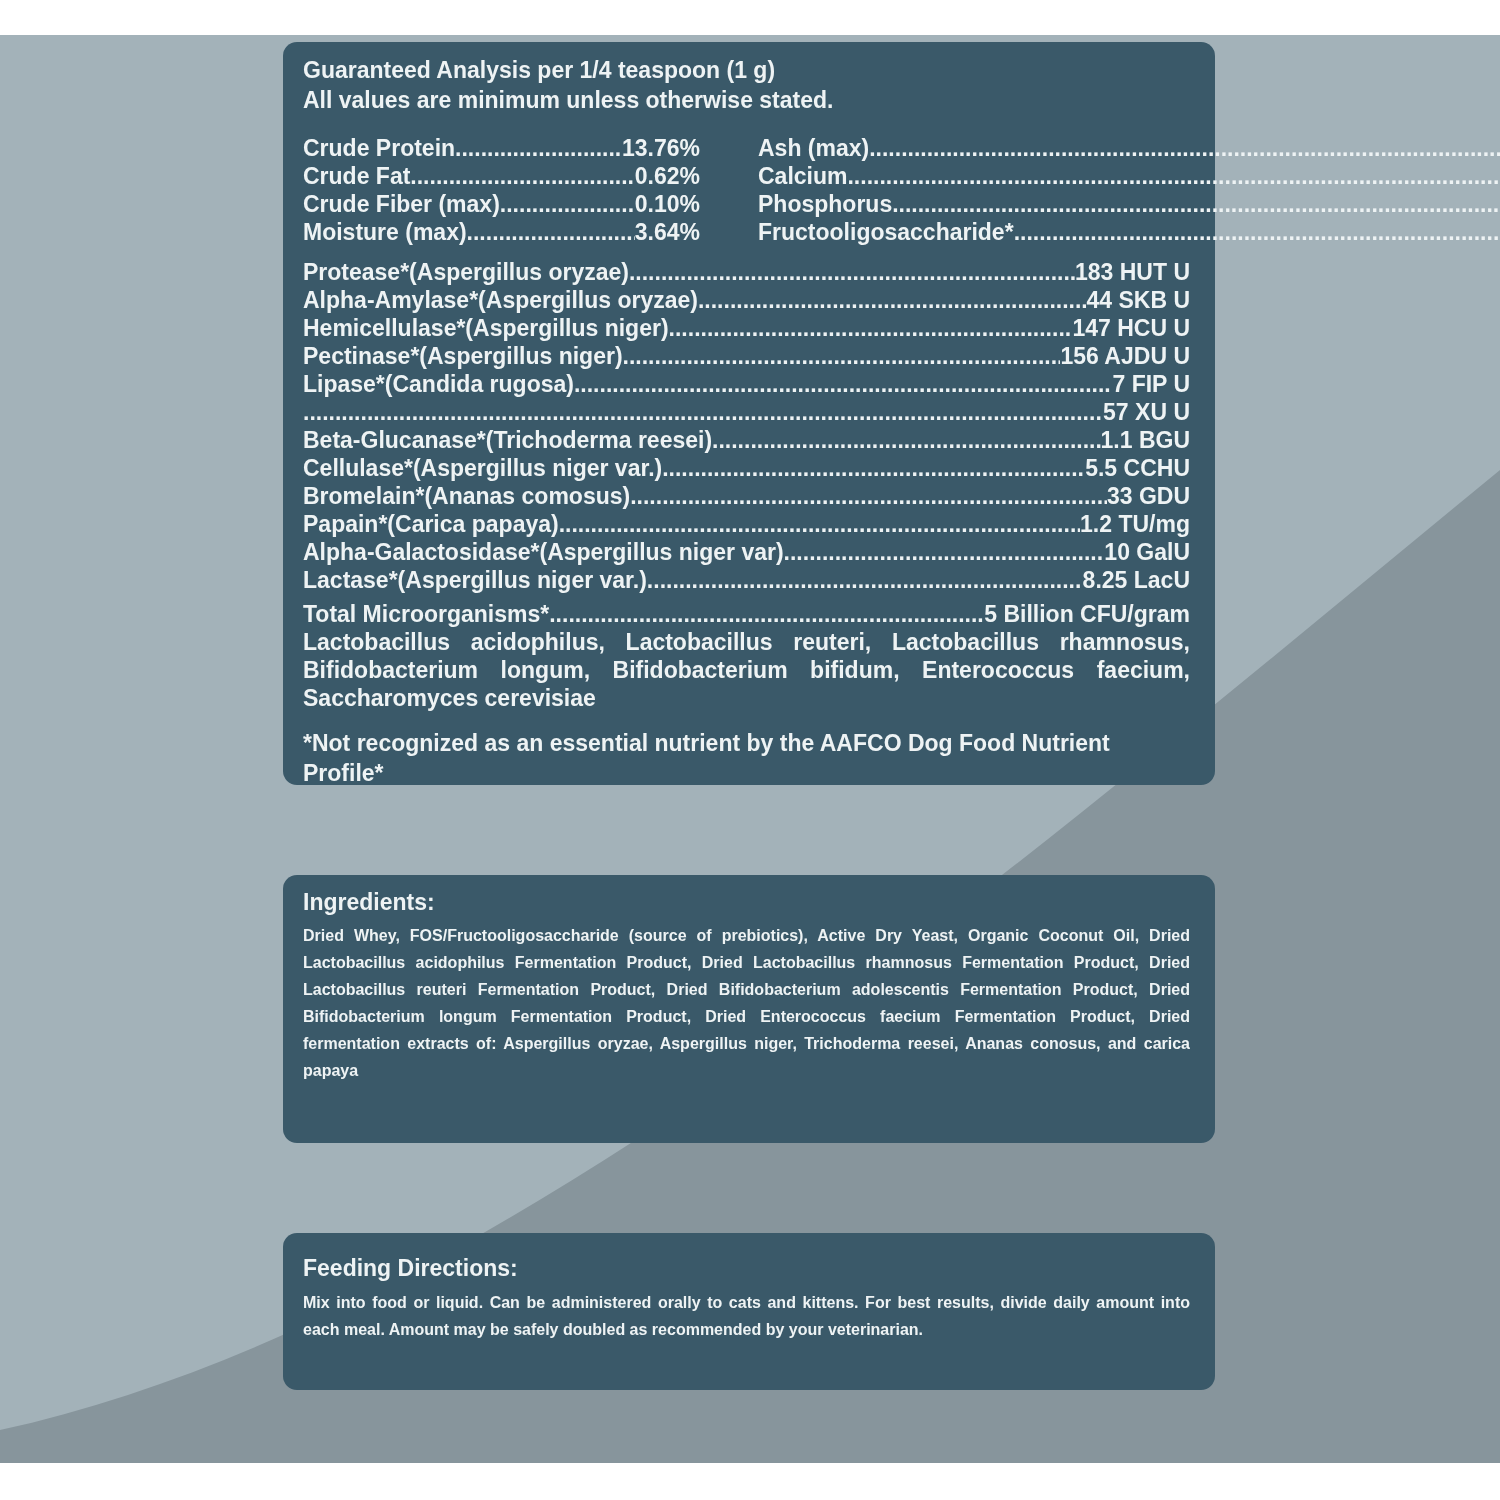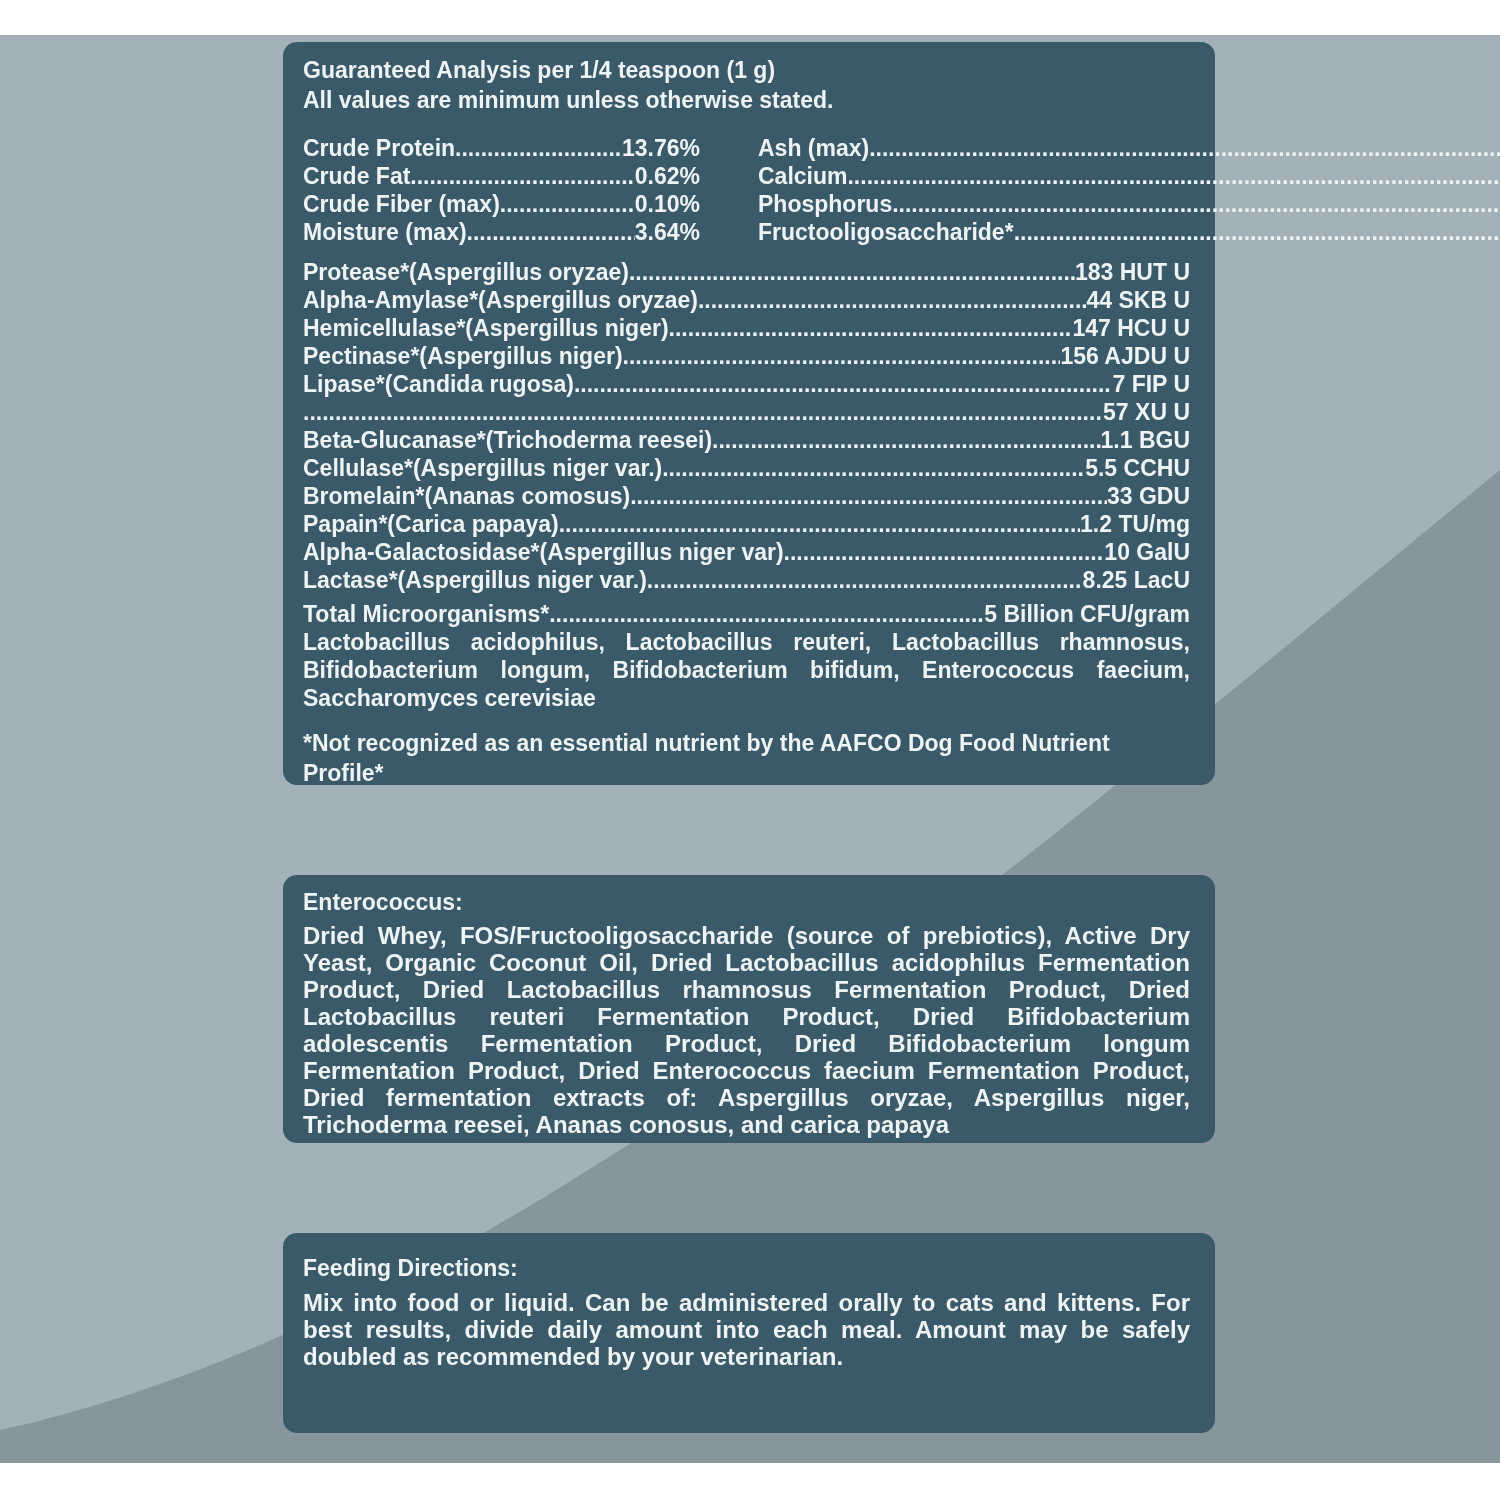--- a/index.html
+++ b/index.html
@@ -18,23 +18,23 @@
   .bg-svg{position:absolute;left:0;top:0;width:1500px;height:1500px;z-index:0;}
   .band{position:absolute;left:0;width:1500px;background:#ffffff;z-index:1;}
   .band.top{top:0;height:35px;}
   .band.bottom{top:1463px;height:37px;}
   .panel{
     position:absolute;left:283px;width:932px;background:var(--panel);
     border-radius:14px;box-sizing:border-box;z-index:2;
   }
   .panel-ga{top:42px;height:743px;padding:13px 25px 0 20px;}
   .panel-ing{top:875px;height:268px;padding:12px 25px 0 20px;}
-  .panel-feed{top:1233px;height:200px;padding:20px 25px 0 20px;}
+  .panel-feed{top:1233px;height:157px;padding:20px 25px 0 20px;}
   .h{font-size:23px;line-height:30px;}
-  .body-txt{font-size:24px;line-height:27px;text-align:justify;}
+  .body-txt{font-size:16px;line-height:27px;text-align:justify;}
   .rows{font-size:23px;}
   .row{display:flex;align-items:baseline;line-height:28px;}
   .row .lbl{white-space:nowrap;}
   .row .val{white-space:nowrap;text-align:right;}
   .dots{flex:1 1 auto;overflow:hidden;white-space:nowrap;min-width:8px;}
   .dots::after{content:"................................................................................................................................................................................................................................................................";}
   .ga-cols{display:flex;gap:58px;margin-top:19px;}
   .ga-col-left{width:397px;}
   .ga-col-right{flex:1;}
   .enzymes{margin-top:12px;}
@@ -162,20 +162,20 @@
       <span class="lbl">Total Microorganisms*</span>
       <span class="dots"></span>
       <span class="val">5 Billion CFU/gram</span>
     </div>
     <div class="micro-list">Lactobacillus acidophilus, Lactobacillus reuteri, Lactobacillus rhamnosus, Bifidobacterium longum, Bifidobacterium bifidum, Enterococcus faecium, Saccharomyces cerevisiae</div>
   </div>
   <div class="footnote">*Not recognized as an essential nutrient by the AAFCO Dog Food Nutrient Profile*</div>
 </div>
 
 <div class="panel panel-ing">
-  <div class="h">Enterococcus:</div>
+  <div class="h">Ingredients:</div>
   <div class="body-txt spacer-top" style="margin-top:5px;">Dried Whey, FOS/Fructooligosaccharide (source of prebiotics), Active Dry Yeast, Organic Coconut Oil, Dried Lactobacillus acidophilus Fermentation Product, Dried Lactobacillus rhamnosus Fermentation Product, Dried Lactobacillus reuteri Fermentation Product, Dried Bifidobacterium adolescentis Fermentation Product, Dried Bifidobacterium longum Fermentation Product, Dried Enterococcus faecium Fermentation Product, Dried fermentation extracts of: Aspergillus oryzae, Aspergillus niger, Trichoderma reesei, Ananas conosus, and carica papaya</div>
 </div>
 
 <div class="panel panel-feed">
   <div class="h">Feeding  Directions:</div>
   <div class="body-txt" style="margin-top:6px;">Mix into food or liquid. Can be administered orally to cats and kittens. For best results, divide daily amount into each meal. Amount may be safely doubled as recommended by your veterinarian.</div>
 </div>
 
 </body></html>

